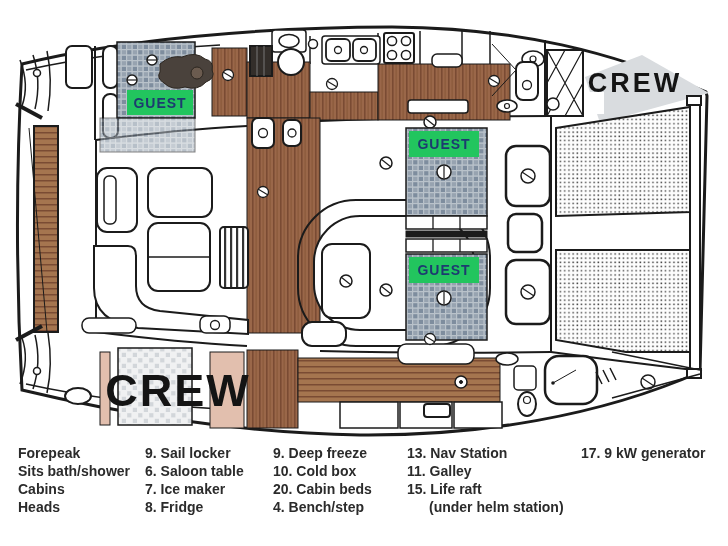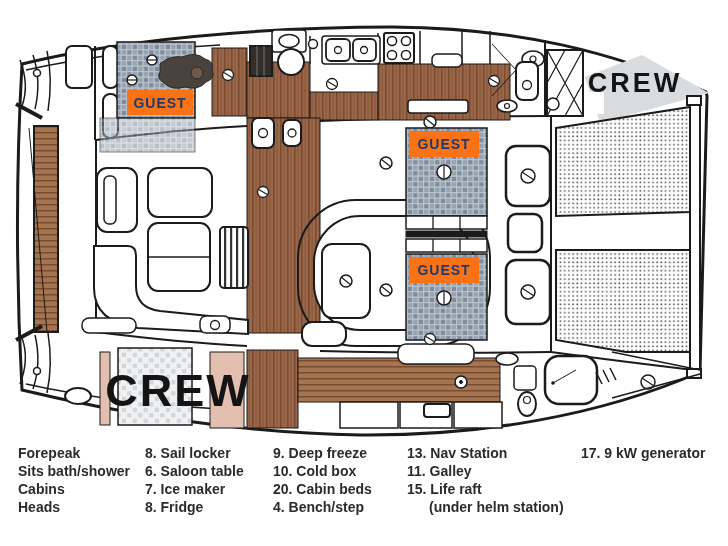--- a/index.html
+++ b/index.html
@@ -1,21 +1,21 @@
 <!DOCTYPE html>
 <html><head>
 <meta charset="utf-8">
 <style>
   html,body { margin:0; padding:0; background:#ffffff; }
   .stage { position:relative; width:728px; height:546px; background:#ffffff; overflow:hidden;
            font-family:"Liberation Sans", sans-serif; }
   .plan { position:absolute; left:0; top:0; width:728px; height:440px; }
   .plan svg { position:absolute; left:0; top:0; }
   .lbl { position:absolute; display:flex; align-items:center; justify-content:center; white-space:nowrap; }
-  .guest-lbl { background:#f97316; color:#1d3a70; font-weight:bold; font-size:14px; letter-spacing:1px; }
+  .guest-lbl { background:#22c55e; color:#1d3a70; font-weight:bold; font-size:14px; letter-spacing:1px; }
   #guest-fwd   { left:127px; top:90px;  width:66px; height:25px; }
   #guest-mid-f { left:409px; top:131px; width:70px; height:26px; }
   #guest-mid-a { left:409px; top:257px; width:70px; height:26px; }
   .crew-lbl { color:#141414; font-weight:bold; }
   #crew-bow   { left:576px; top:66px;  width:118px; height:34px; font-size:27px; letter-spacing:3px; }
   #crew-stern { left:101px; top:362px; width:154px; height:58px; font-size:45px; letter-spacing:2px; }
   .legend { position:absolute; left:0; top:440px; width:728px; height:106px;
             font-size:14px; font-weight:600; color:#2b2b2b; }
   .legend .col { position:absolute; top:4px; }
   .legend .line { height:18px; line-height:18px; white-space:nowrap; }
@@ -281,21 +281,21 @@
   </div>
 
   <div class="legend">
     <div class="col" id="col1">
       <div class="line">Forepeak</div>
       <div class="line">Sits bath/shower</div>
       <div class="line">Cabins</div>
       <div class="line">Heads</div>
     </div>
     <div class="col" id="col2">
-      <div class="line">8. Sail locker</div>
+      <div class="line">9. Sail locker</div>
       <div class="line">6. Saloon table</div>
       <div class="line">7. Ice maker</div>
       <div class="line">8. Fridge</div>
     </div>
     <div class="col" id="col3">
       <div class="line">9. Deep freeze</div>
       <div class="line">10. Cold box</div>
       <div class="line">20. Cabin beds</div>
       <div class="line">4. Bench/step</div>
     </div>

